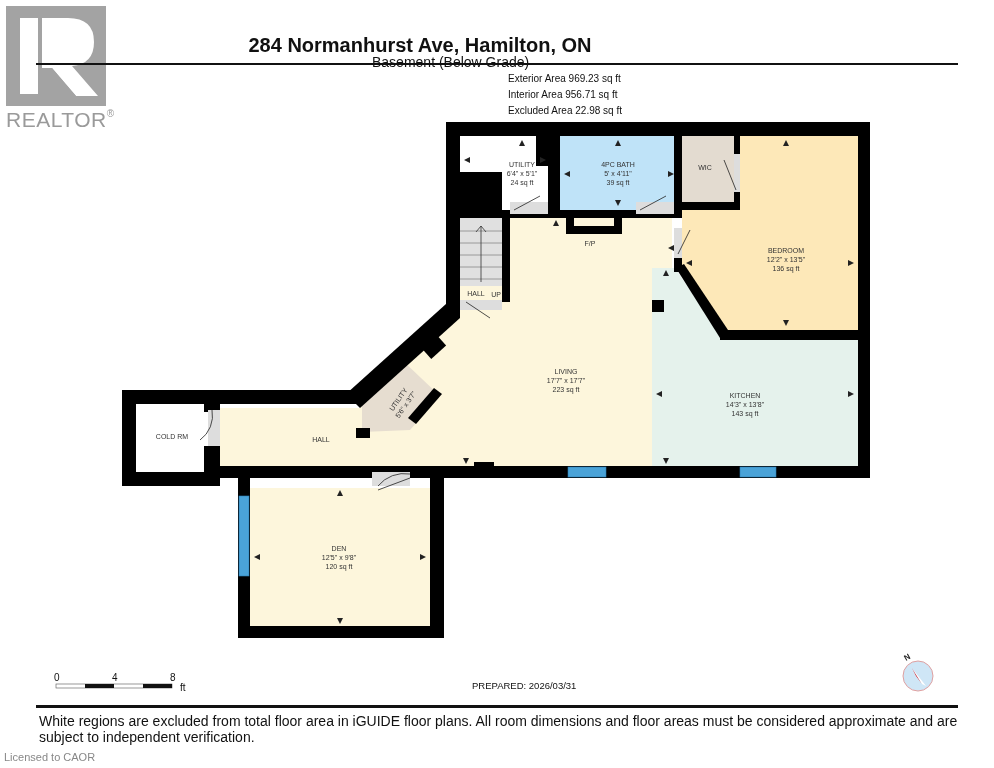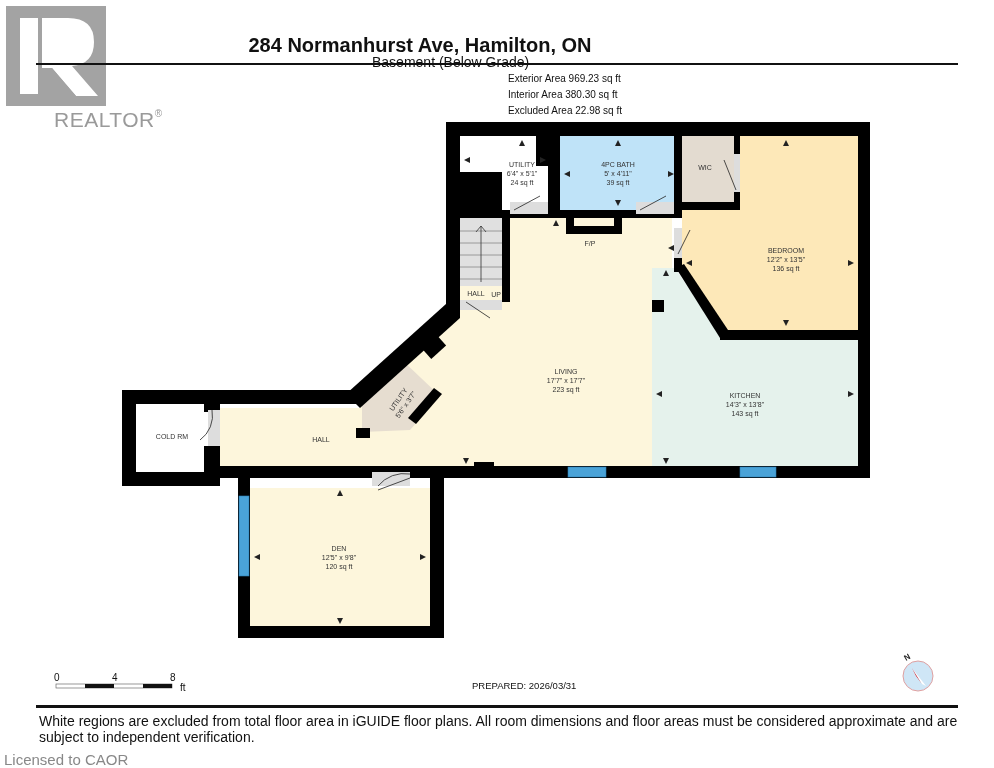--- a/index.html
+++ b/index.html
@@ -1,28 +1,28 @@
 <!DOCTYPE html>
 <html><head>
 <meta charset="utf-8">
 <style>
   html, body { margin:0; padding:0; background:#fff; }
   body { width:994px; height:768px; position:relative; overflow:hidden; font-family:"Liberation Sans", sans-serif; color:#111; }
   .logo { position:absolute; left:6px; top:6px; width:100px; height:100px; background:#a3a3a3; }
-  .logo-text { position:absolute; left:6px; top:108px; font-size:21px; letter-spacing:0.5px; color:#9a9a9a; font-family:"Liberation Sans", sans-serif;margin-left:48px; }
+  .logo-text { position:absolute; left:6px; top:108px; font-size:21px; letter-spacing:0.5px; color:#9a9a9a; font-family:"Liberation Sans", sans-serif; }
   .logo-text sup { font-size:10px; vertical-align:top; }
   .title { position:absolute; left:0; width:850px; top:34px; text-align:center; font-size:20px; font-weight:bold; }
   .title span { position:relative; left:-5px; }
   .rule-top { position:absolute; left:36px; right:36px; top:63px; height:2px; background:#111; }
   .level { position:absolute; left:372px; top:54px; font-size:14px; font-weight:normal; }
   .areas { position:absolute; left:508px; top:71px; font-size:10px; line-height:16px; }
   .plan { position:absolute; left:0; top:0; }
   .rule-bottom { position:absolute; left:36px; right:36px; top:705px; height:3px; background:#111; }
   .disclaimer { position:absolute; left:39px; top:713px; font-size:14px; color:#111; }
-  .licensed { position:absolute; left:4px; top:751px; font-size:15px; color:#888; }
+  .licensed { position:absolute; left:4px; top:751px; font-size:11px; color:#888; }
   .prepared { position:absolute; left:448px; top:680px; font-size:9.5px;margin-left:24px; }
   .scale { position:absolute; left:54px; top:672px; font-size:10px; }
   .room-label { font-family:"Liberation Sans", sans-serif; font-size:7px; fill:#333; text-anchor:middle; }
 </style>
 </head>
 <body>
 
 <div class="logo">
   <svg width="100" height="100" viewBox="0 0 100 100">
     <rect x="14" y="12" width="18" height="76" fill="#fff"></rect>
@@ -31,21 +31,21 @@
     <rect x="36" y="62" width="0" height="0" fill="#fff"></rect>
   </svg>
 </div>
 <div class="logo-text"><span>REALTOR</span><sup>®</sup></div>
 
 <div class="title"><span>284 Normanhurst Ave, Hamilton, ON</span></div>
 <div class="rule-top"></div>
 <div class="level">Basement (Below Grade)</div>
 <div class="areas">
   <div>Exterior Area 969.23 sq ft</div>
-  <div>Interior Area 380.30 sq ft</div>
+  <div>Interior Area 956.71 sq ft</div>
   <div>Excluded Area 22.98 sq ft</div>
 </div>
 
 <svg class="plan" width="994" height="700" viewBox="0 0 994 700">
 
   <polygon points="508,218 672,218 672,268 652,268 652,466 220,466 220,408 362,408 360,408 460,312 460,300 508,300" fill="#fdf6dc"></polygon>
   <polygon points="652,268 675,268 722,338 858,338 858,466 652,466" fill="#e5f2ec"></polygon>
   <polygon points="740,136 858,136 858,330 722,330 682,270 682,205 740,205" fill="#fde8b8"></polygon>
   <rect x="682" y="136" width="52" height="66" fill="#e3dbd0"></rect>
   <rect x="560" y="136" width="118" height="74" fill="#bfe3f8"></rect>

